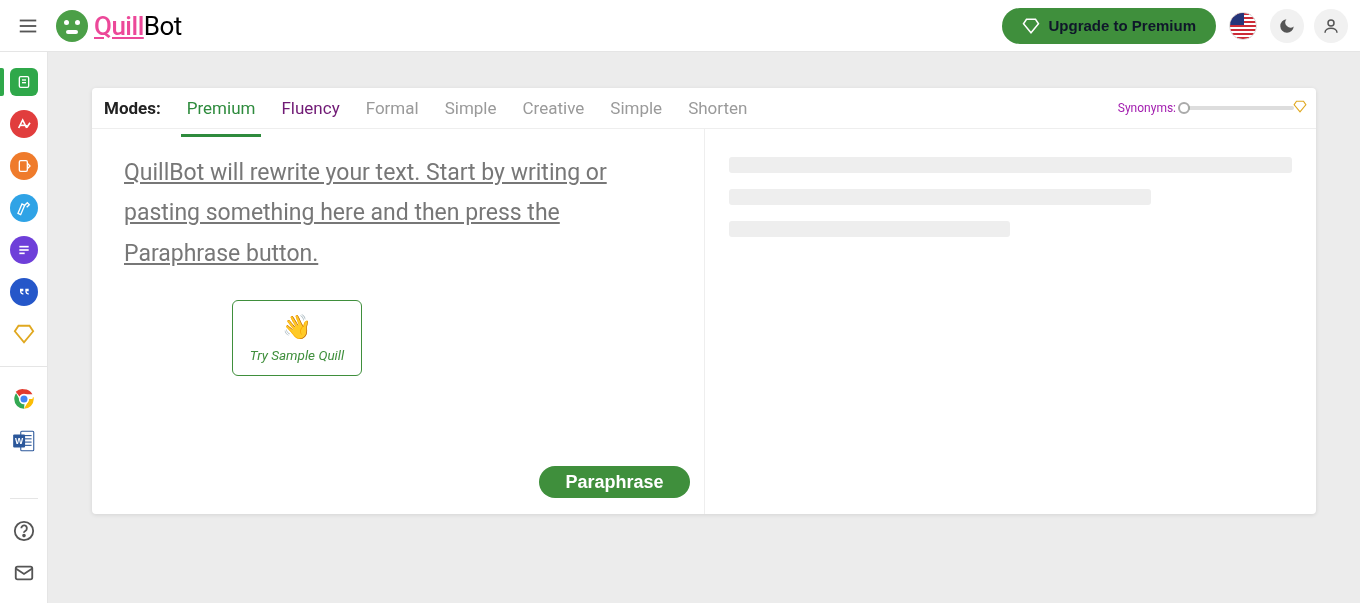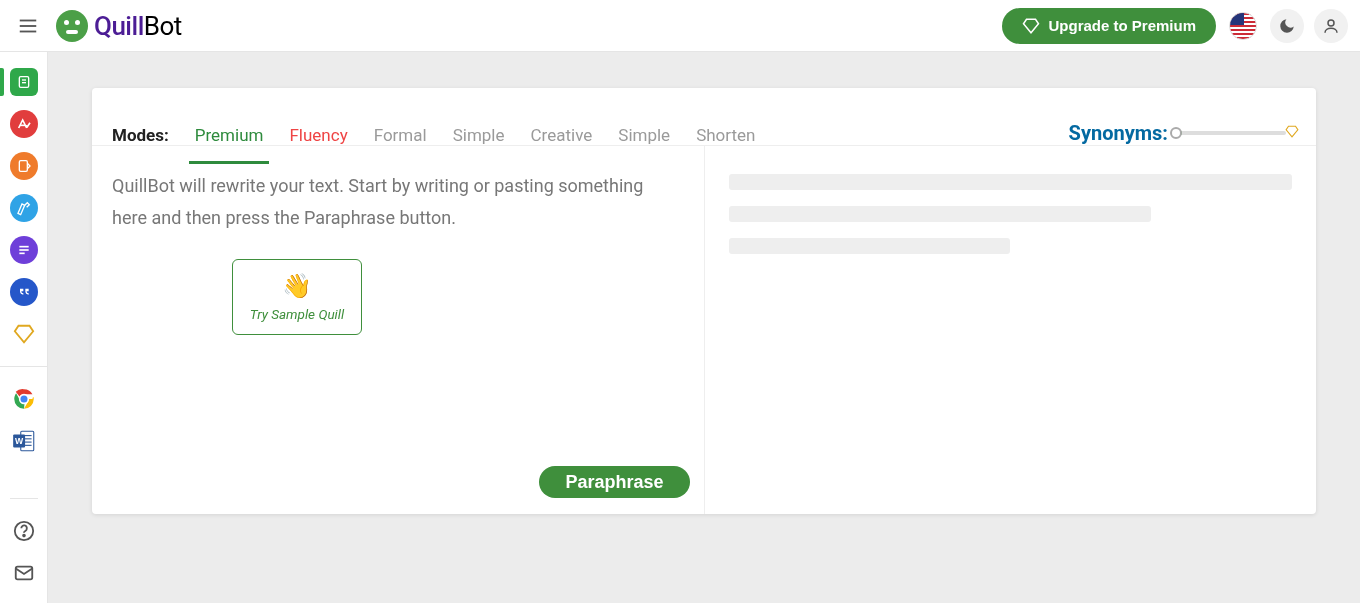--- a/index.html
+++ b/index.html
@@ -53,26 +53,26 @@
     position:absolute;
     bottom:8px;
     width:12px;height:4px;border-radius:2px;
     background:#fff;
   }
   .logo-text {
     font-size: 26px;
     font-weight: 500;
     letter-spacing: -0.5px;
   }
-  .logo-quill { color:#4c1d95; }
+  .logo-quill { color:#ec4899;text-decoration:underline; }
   .logo-bot  { color:#000000; font-weight:400;}
   .topbar-spacer { flex:1; }
   .premium-btn {
     background:#3f8f3c;
-    color:#ffffff;
+    color:#0f172a;
     border:none;
     border-radius:22px;
     height:36px;
     padding:0 20px;
     display:flex;align-items:center;gap:8px;
     font-size:15px;font-weight:600;
     cursor:pointer;
   }
   .flag-btn,
   .dark-btn,
@@ -157,61 +157,62 @@
   .card{
     position:absolute;
     left:44px;right:44px;top:36px;
     min-height:426px;
     background:#fff;
     border-radius:4px;
     box-shadow:0 1px 4px rgba(0,0,0,.1);
     display:flex;flex-direction:column;
   }
   .modes-bar{
-    height:58px;
-    padding:0 20px;
-    display:flex;align-items:flex-end;
+    height:41px;
+    padding:0 12px;
+    display:flex;align-items:center;
     border-bottom:1px solid #eee;
     gap:26px;
     font-size:17px;
   }
   .modes-label{font-weight:700;color:#222;}
   .mode-tab{color:#9a9a9a;cursor:pointer;}
-  .mode-tab.enabled{color:#ef4444;}
+  .mode-tab.enabled{color:#701a75;}
   .mode-tab.active{color:#2e8b3d;position:relative;}
   .mode-tab.active::after{
     content:"";position:absolute;left:-6px;right:-6px;bottom:-19px;height:3px;background:#2e8b3d;
   }
   .syn-wrap{
     margin-left:auto;display:flex;align-items:center;gap:8px;padding-right:10px;
   }
-  .syn-label{font-weight:700;color:#0369a1;font-size:20px;}
+  .syn-label{font-weight:400;color:#a21caf;font-size:12px;}
   .slider{
     width:110px;height:4px;background:#ddd;border-radius:2px;position:relative;
   }
   .slider .fill{position:absolute;left:0;top:0;bottom:0;width:5%;background:#4b9f47;border-radius:2px;}
   .slider .thumb{
     position:absolute;left:0;top:50%;transform:translate(-50%,-50%);
     width:12px;height:12px;border:2px solid #aaa;border-radius:50%;background:#fff;
   }
   .slider .gem{
     position:absolute;right:-6px;top:50%;transform:translate(50%,-50%);
     color:#e0a820;font-size:14px;
   }
 
   .panes{
     display:flex;flex:1;
   }
   .pane-left,.pane-right{flex:1;position:relative;}
   .pane-left{border-right:1px solid #eee;}
   .placeholder-text{
-    padding:24px 28px 0 20px;
+    padding:24px 28px 0 32px;
     color:#777;
-    font-size:18px;
+    font-size:23px;
     line-height:1.75;
+    text-decoration:underline;
   }
   .action-boxes{
     display:flex;gap:18px;
     margin:26px 0 0 140px;
   }
   .abox{
     width:130px;height:76px;
     border:1px solid #3f8f3c;
     border-radius:6px;
     display:flex;flex-direction:column;align-items:center;justify-content:center;gap:6px;

